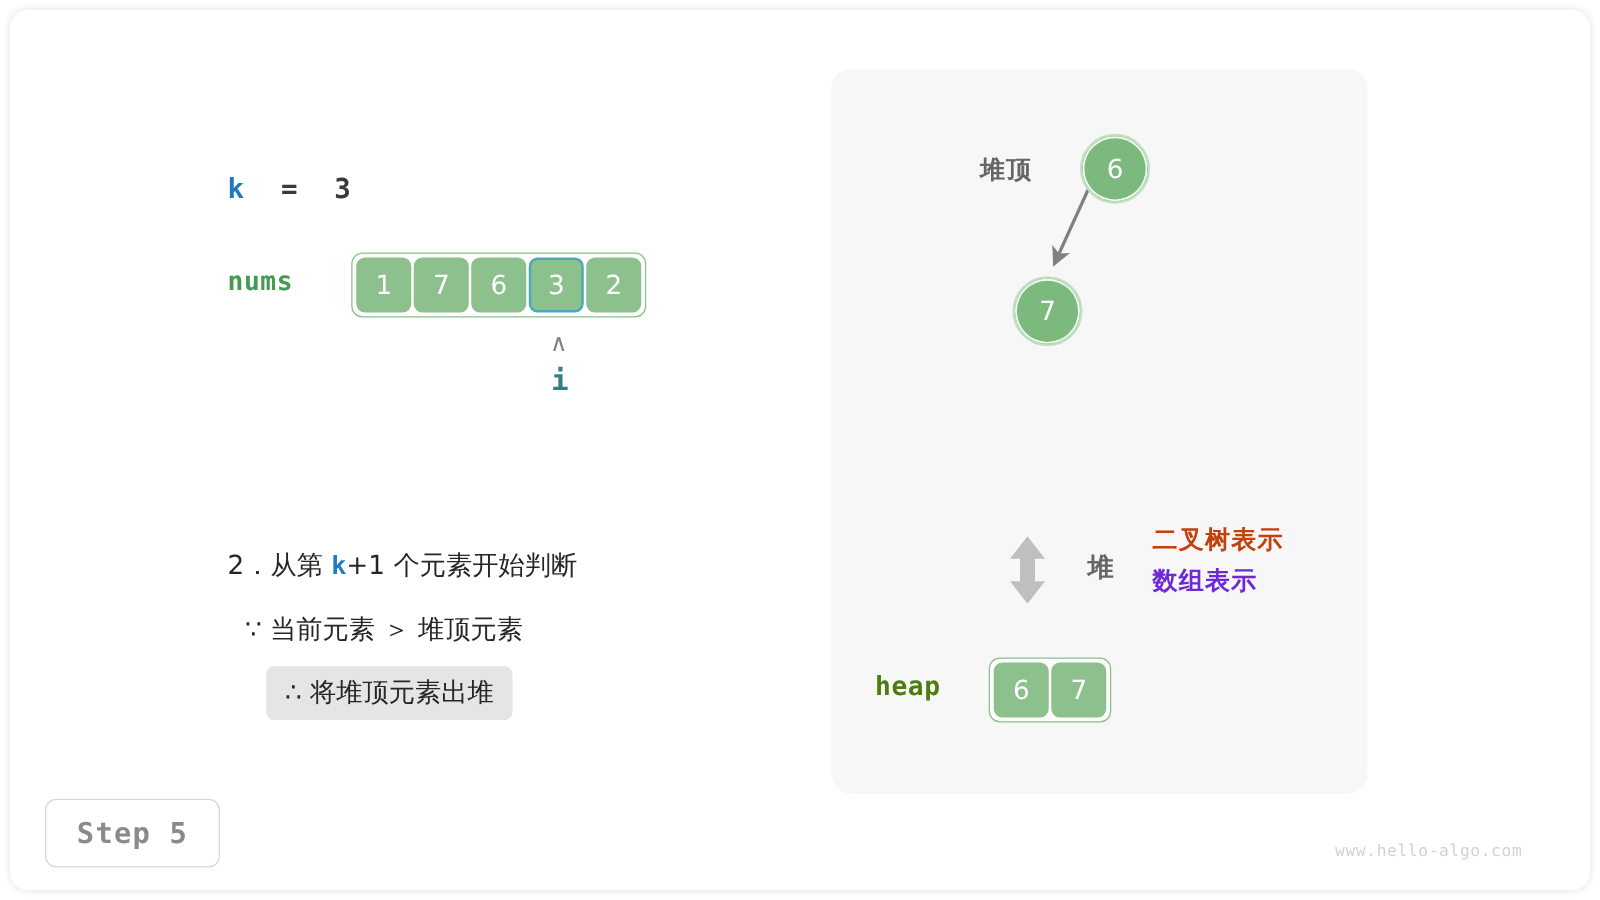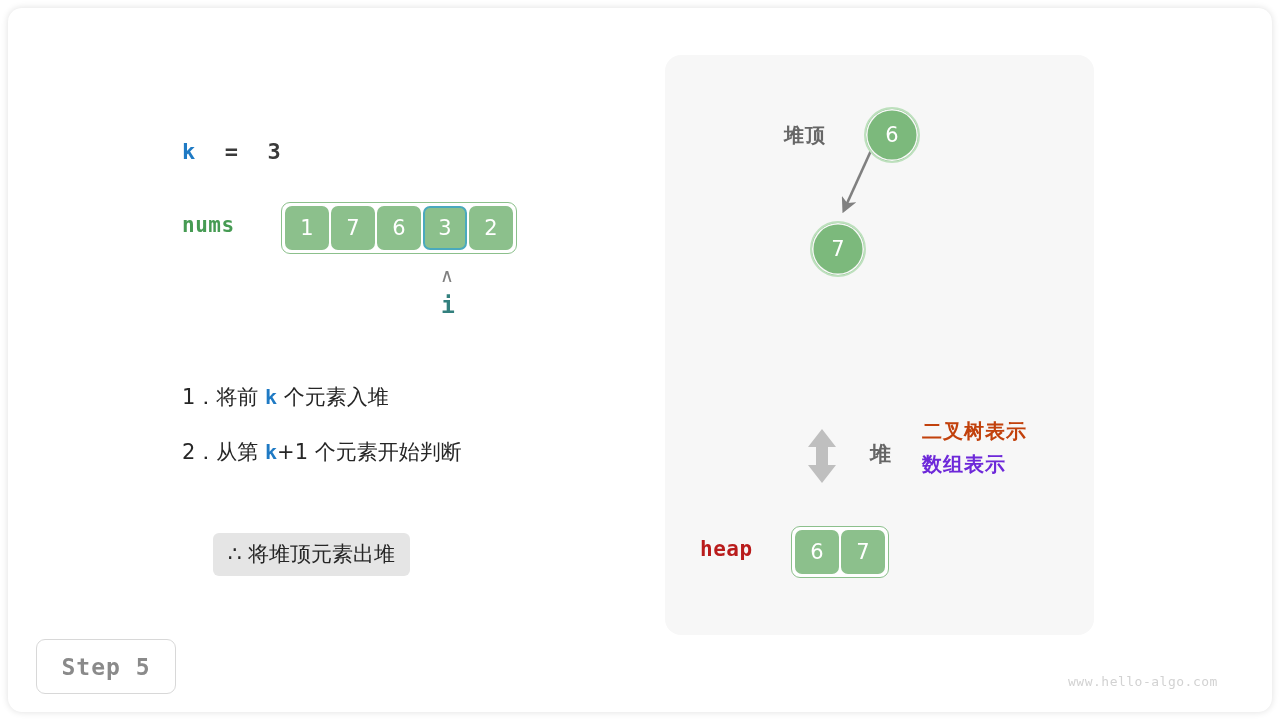--- a/index.html
+++ b/index.html
@@ -260,21 +260,21 @@
     color: #6d28d9;
     letter-spacing: 1px;
   }
 
   #heap-label {
     position: absolute;
     left: 700px;
     top: 537px;
     font-size: 21px;
     font-weight: bold;
-    color: #b91c1c;
+    color: #4d7c0f;
     letter-spacing: 0.5px;
   }
 </style>
 </head>
 <body>
 
 <div id="canvas">
   <div id="frame"></div>
 
   <div id="k-line" class="mono"><span class="var-k">k</span><span class="plain-dark">  =  </span><span class="plain-dark">3</span></div>
@@ -285,24 +285,24 @@
     <div class="cell">1</div>
     <div class="cell">7</div>
     <div class="cell">6</div>
     <div class="cell highlight">3</div>
     <div class="cell">2</div>
   </div>
 
   <div id="pointer-caret">∧</div>
   <div id="pointer-label">i</div>
 
-  <div id="line1" class="step-line"><span>1．将前 </span><span class="var-k mono" style="font-weight:bold;font-size:20px;">k</span><span> 个元素入堆</span></div>
 
   <div id="line2" class="step-line"><span>2．从第 </span><span class="var-k mono" style="font-weight:bold;font-size:20px;">k</span><span>+1 个元素开始判断</span></div>
 
+  <div id="line3" class="step-line">∵ 当前元素 ＞ 堆顶元素</div>
 
   <div id="line4" class="step-line">∴ 将堆顶元素出堆</div>
 
   <div id="step-badge">Step 5</div>
 
   <div id="watermark">www.hello-algo.com</div>
 
   <div id="right-panel"></div>
 
   <div id="heaptop-label">堆顶</div>

